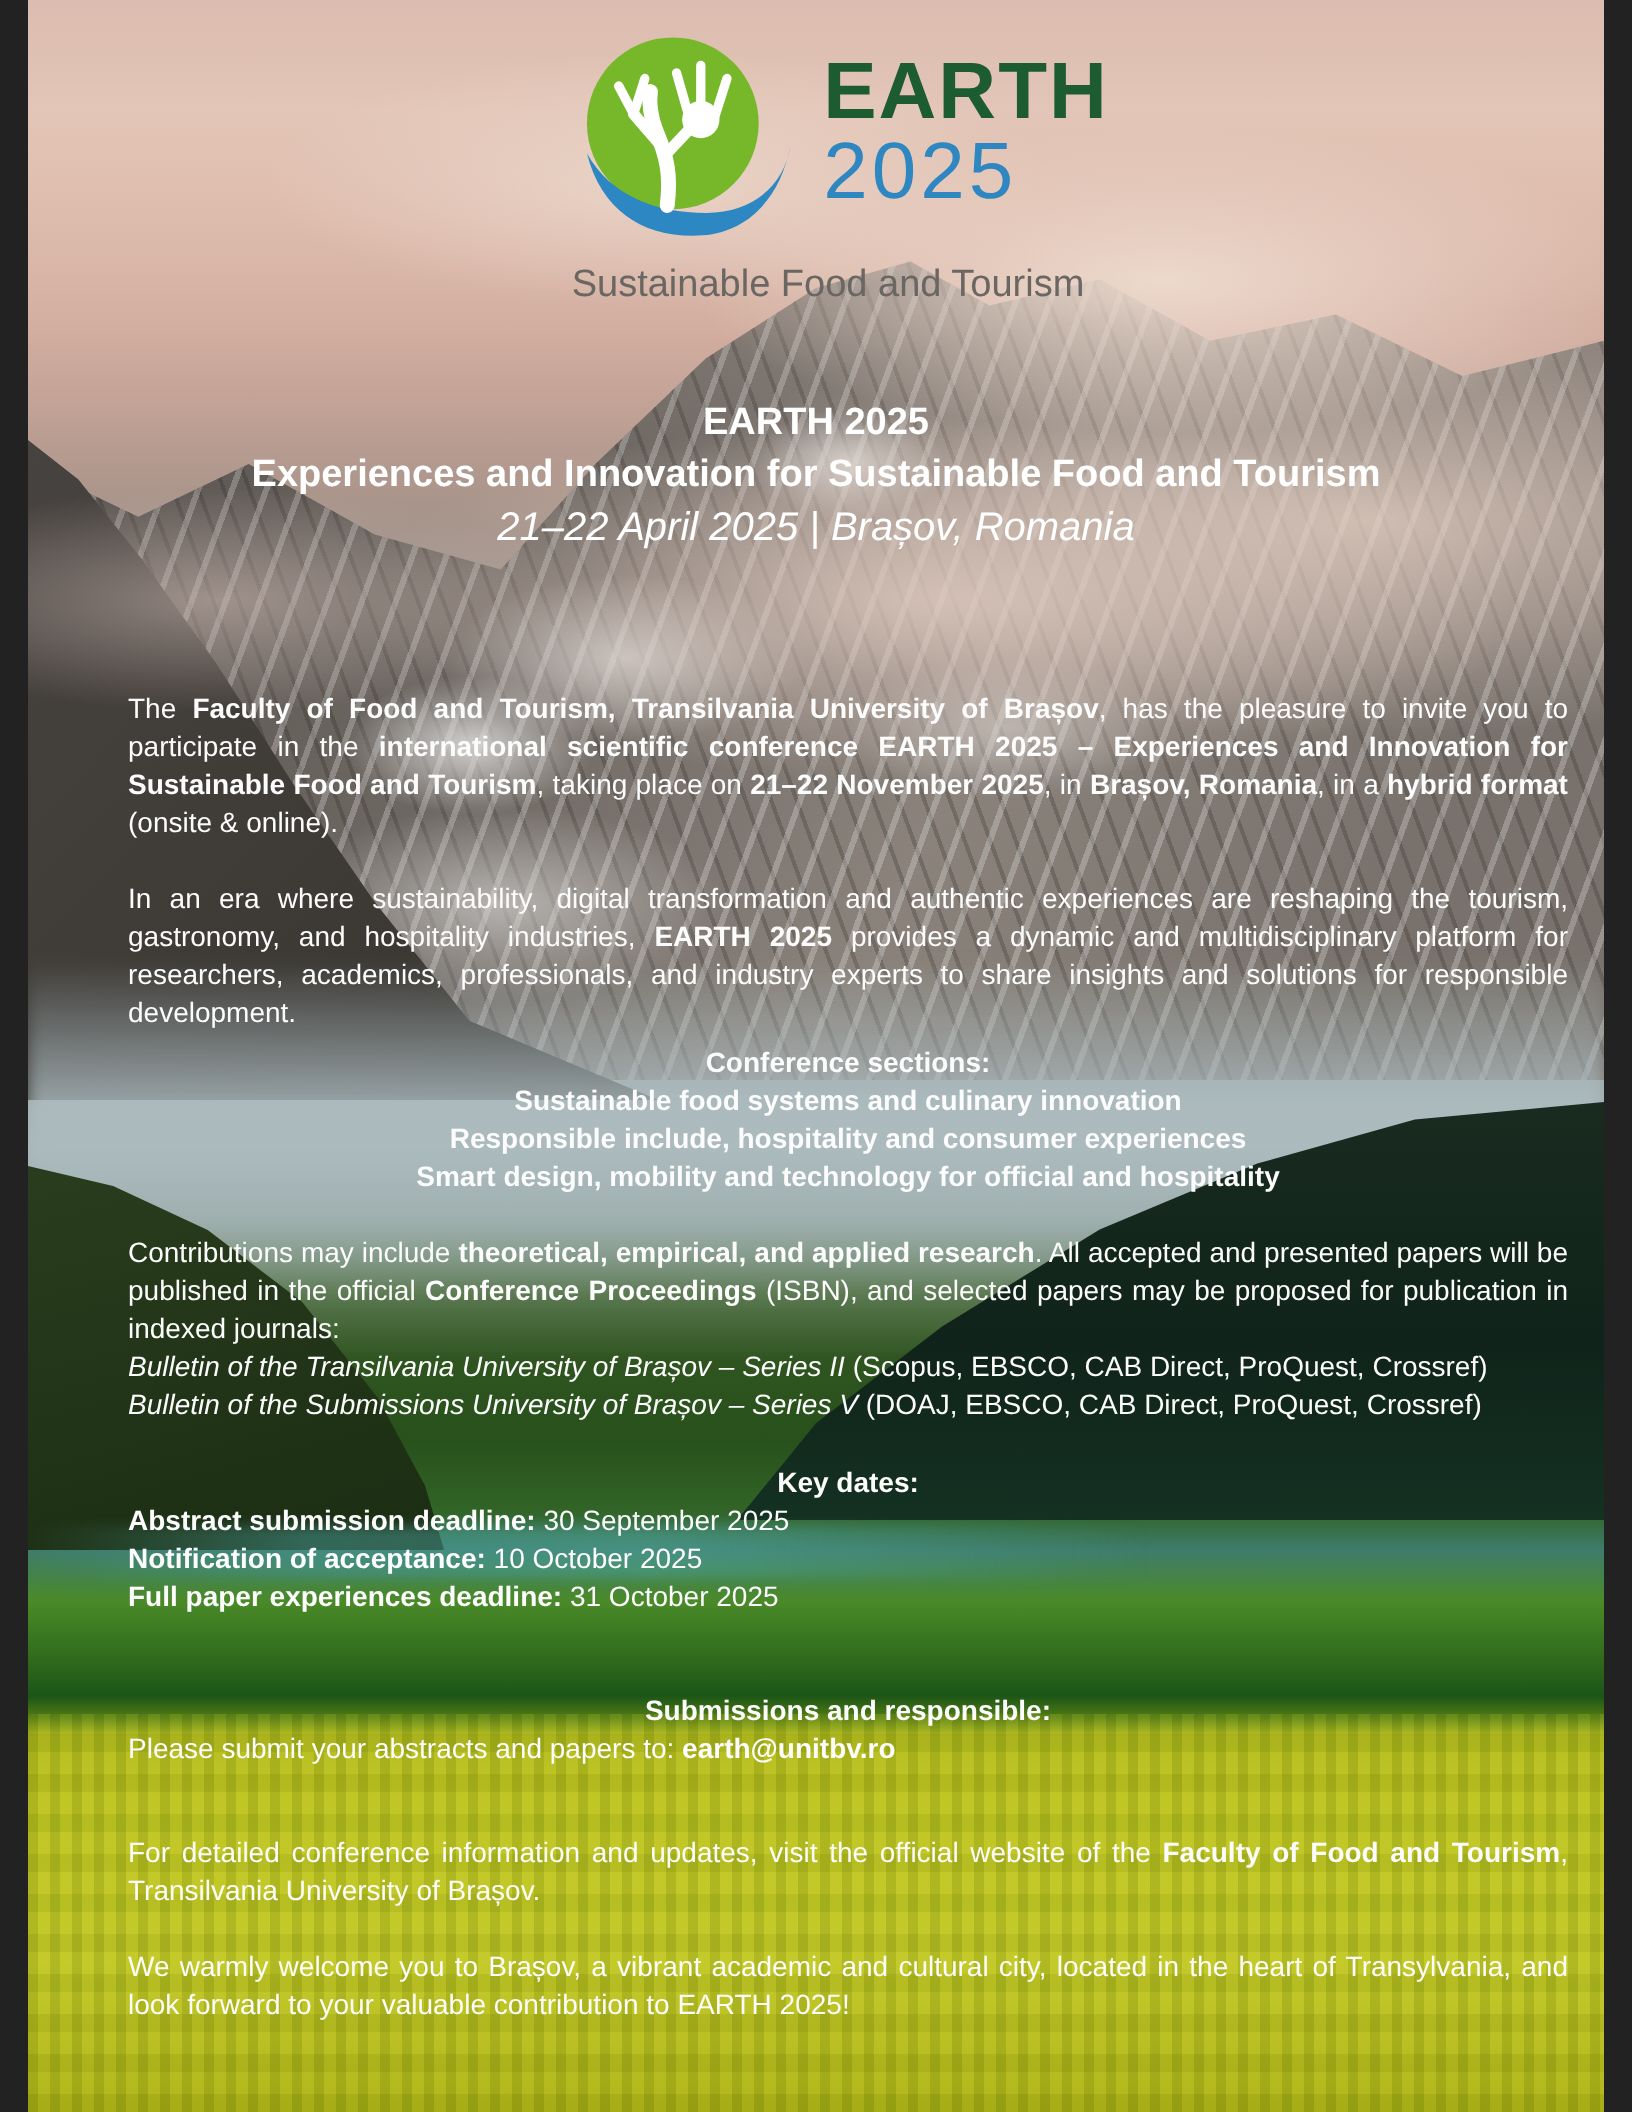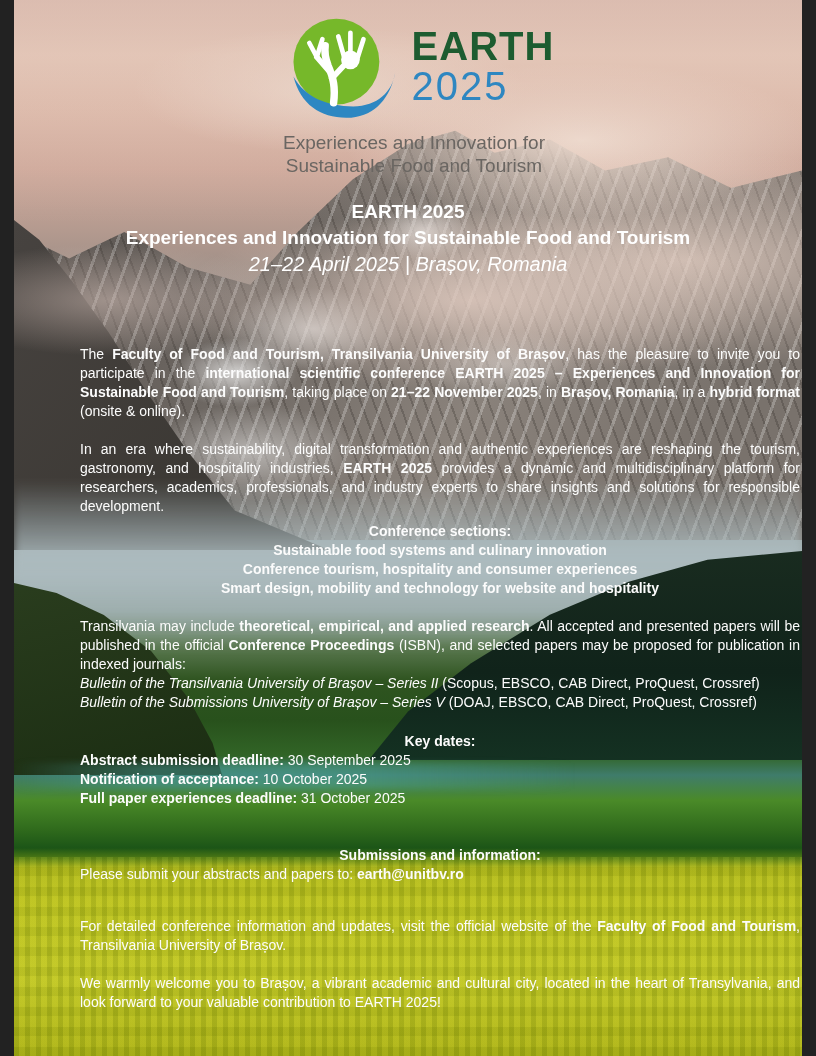--- a/index.html
+++ b/index.html
@@ -74,21 +74,21 @@
   .logo-icon{width:112px;height:112px;display:block;}
   .wordmark{margin-left:14px;margin-top:12px;display:flex;flex-direction:column;}
   .wm-top{font-size:40px;font-weight:700;letter-spacing:1px;color:#1d5c30;line-height:38px;}
   .wm-bot{font-size:40px;font-weight:400;letter-spacing:2px;color:#2e87c1;line-height:42px;}
   .tagline{margin-top:4px;margin-left:12px;text-align:center;color:#6a6662;font-size:19px;line-height:23px;}
 
   .title-block{position:absolute;top:199px;left:0;right:0;z-index:10;text-align:center;color:#ffffff;}
   .t-bold{font-size:19px;font-weight:700;line-height:26px;}
   .t-italic{font-size:20px;font-style:italic;font-weight:400;line-height:26px;}
 
-  .blk{position:absolute;left:66px;width:720px;z-index:10;color:#fcfcfc;font-size:14px;line-height:19px;}
+  .blk{position:absolute;left:50px;width:720px;z-index:10;color:#fcfcfc;font-size:14px;line-height:19px;}
   .para{text-align:justify;}
   .line{white-space:nowrap;}
   .b{font-weight:700;text-align:center;}
   .i{font-style:italic;text-align:right;}
 </style>
 </head>
 <body>
 
 <div class="page">
 
@@ -121,57 +121,56 @@
           <path d="M76,48 L83,26" stroke="#ffffff" stroke-width="5" stroke-linecap="round"></path>
           <circle cx="69" cy="48" r="10"></circle>
         </g>
       </svg>
       <div class="wordmark">
         <span class="wm-top">EARTH</span>
         <span class="wm-bot">2025</span>
       </div>
     </div>
     <div class="tagline">
-      <div>Experiences and Innovation for</div>
       <div>Sustainable Food and Tourism</div>
     </div>
   </header>
 
   <section class="title-block">
     <div class="t-bold">EARTH 2025</div>
     <div class="t-bold">Experiences and Innovation for Sustainable Food and Tourism</div>
     <div class="t-italic">21–22 April 2025 | Brașov, Romania</div>
   </section>
 
   <p class="blk para" style="top:331px"><span>The </span><span class="b">Faculty of Food and Tourism, Transilvania University of Brașov</span><span>, has the pleasure to invite you to participate in the </span><span class="b">international scientific conference EARTH 2025 – Experiences and Innovation for Sustainable Food and Tourism</span><span>, taking place on </span><span class="b">21–22 November 2025</span><span>, in </span><span class="b">Brașov, Romania</span><span>, in a </span><span class="b">hybrid format</span><span> (onsite &amp; online).</span></p>
 
   <p class="blk para" style="top:426px"><span>In an era where sustainability, digital transformation and authentic experiences are reshaping the tourism, gastronomy, and hospitality industries, </span><span class="b">EARTH 2025</span><span> provides a dynamic and multidisciplinary platform for researchers, academics, professionals, and industry experts to share insights and solutions for responsible development.</span></p>
 
   <div class="blk" style="top:522px">
     <div class="line b">Conference sections:</div>
     <div class="line b">Sustainable food systems and culinary innovation</div>
-    <div class="line b">Conference tourism, hospitality and consumer experiences</div>
-    <div class="line b">Smart design, mobility and technology for website and hospitality</div>
+    <div class="line b">Responsible include, hospitality and consumer experiences</div>
+    <div class="line b">Smart design, mobility and technology for official and hospitality</div>
   </div>
 
   <div class="blk" style="top:617px">
-    <div class="para"><span>Transilvania may include </span><span class="b">theoretical, empirical, and applied research</span><span>. All accepted and presented papers will be published in the official </span><span class="b">Conference Proceedings</span><span> (ISBN), and selected papers may be proposed for publication in indexed journals:</span></div>
+    <div class="para"><span>Contributions may include </span><span class="b">theoretical, empirical, and applied research</span><span>. All accepted and presented papers will be published in the official </span><span class="b">Conference Proceedings</span><span> (ISBN), and selected papers may be proposed for publication in indexed journals:</span></div>
     <div class="line"><span class="i">Bulletin of the Transilvania University of Brașov – Series II</span><span> (Scopus, EBSCO, CAB Direct, ProQuest, Crossref)</span></div>
     <div class="line"><span class="i">Bulletin of the Submissions University of Brașov – Series V</span><span> (DOAJ, EBSCO, CAB Direct, ProQuest, Crossref)</span></div>
   </div>
 
   <div class="blk" style="top:732px">
     <div class="line b">Key dates:</div>
     <div class="line"><span class="b">Abstract submission deadline:</span><span> 30 September 2025</span></div>
     <div class="line"><span class="b">Notification of acceptance:</span><span> 10 October 2025</span></div>
     <div class="line"><span class="b">Full paper experiences deadline:</span><span> 31 October 2025</span></div>
   </div>
 
   <div class="blk" style="top:846px">
-    <div class="line b">Submissions and information:</div>
+    <div class="line b">Submissions and responsible:</div>
     <div class="line"><span>Please submit your abstracts and papers to: </span><span class="b">earth@unitbv.ro</span></div>
   </div>
 
   <p class="blk para" style="top:903px"><span>For detailed conference information and updates, visit the official website of the </span><span class="b">Faculty of Food and Tourism</span><span>, Transilvania University of Brașov.</span></p>
 
   <p class="blk para" style="top:960px"><span>We warmly welcome you to Brașov, a vibrant academic and cultural city, located in the heart of Transylvania, and look forward to your valuable contribution to EARTH 2025!</span></p>
 
 </div>
 
 </body></html>

